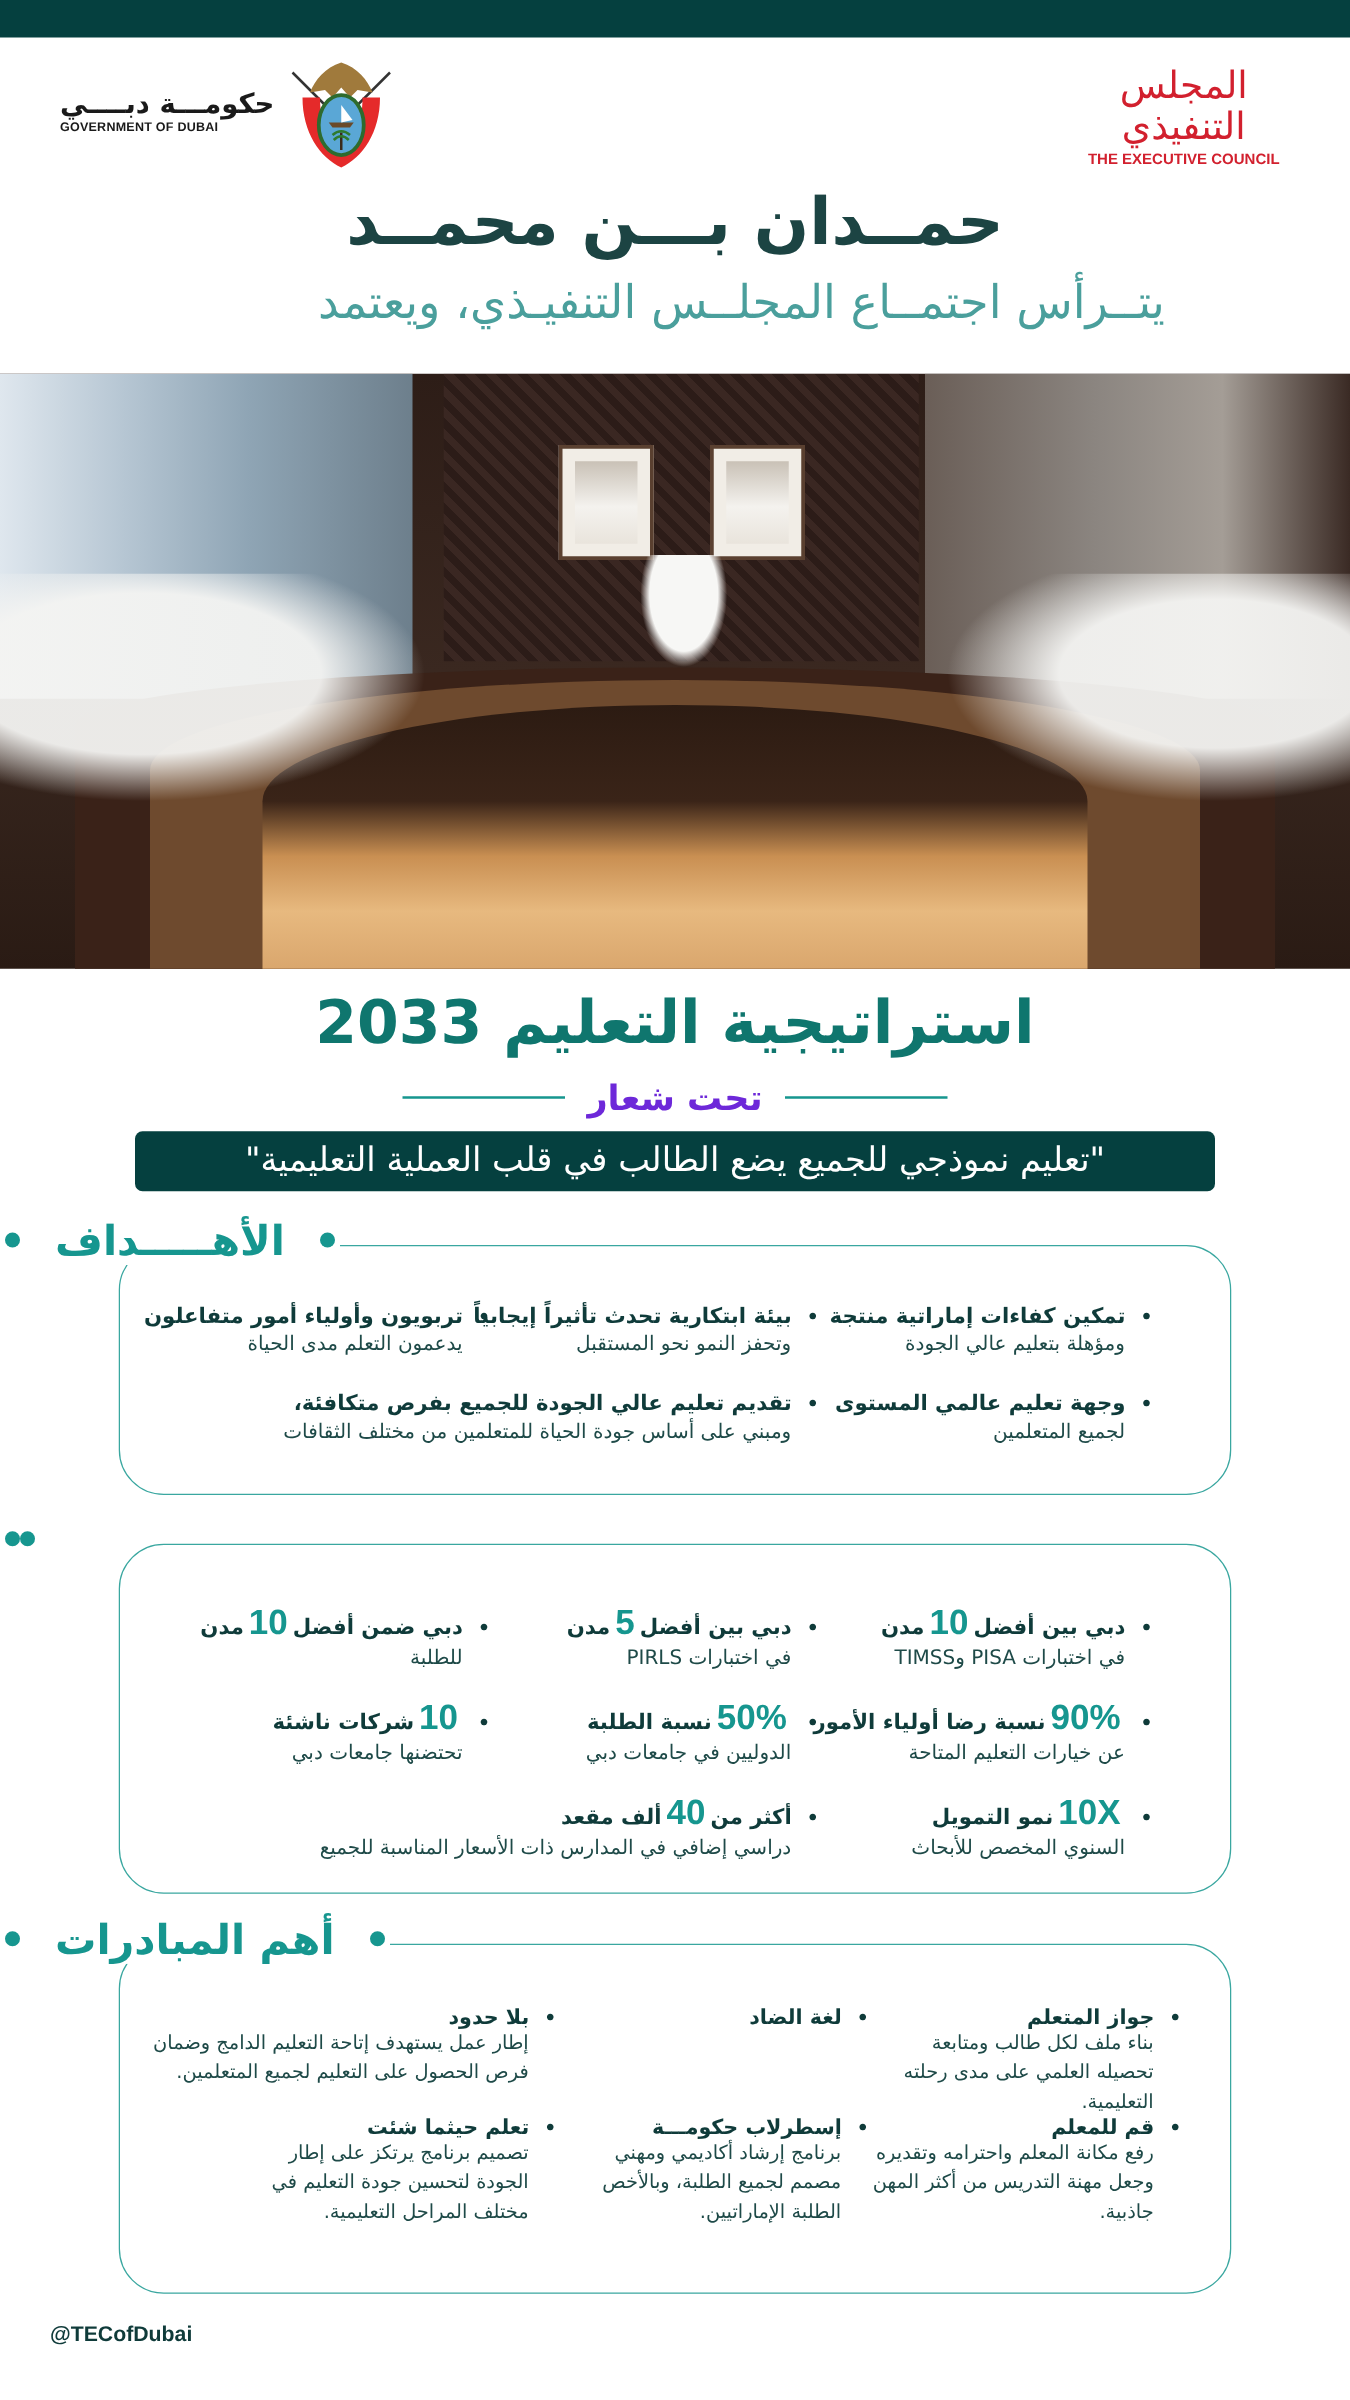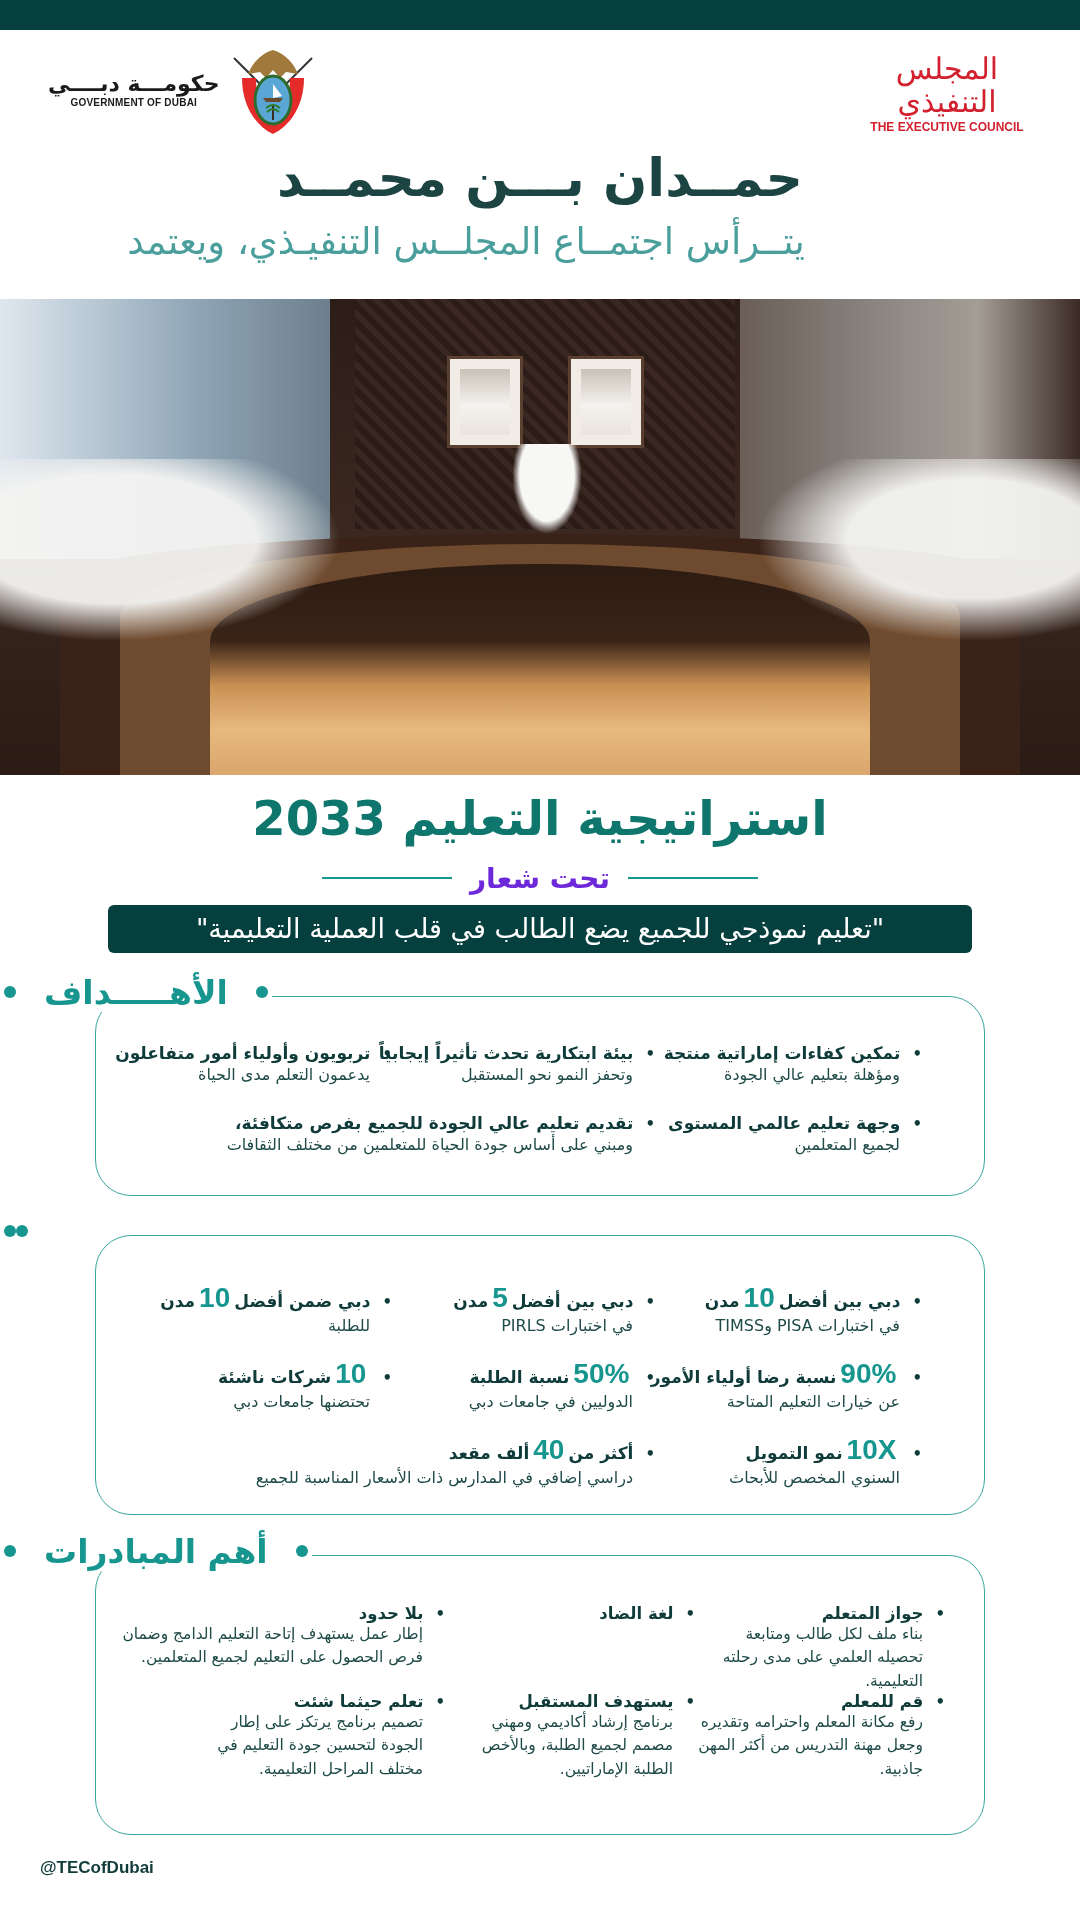--- a/index.html
+++ b/index.html
@@ -3,33 +3,33 @@
 <meta charset="utf-8">
 <style>
   * { box-sizing: border-box; margin: 0; padding: 0; }
   html, body { width: 1080px; height: 1920px; background: #ffffff; overflow: hidden; }
   body { font-family: "DejaVu Sans", sans-serif; color: #0f3b3a; position: relative; }
 
   .top-bar { position: absolute; left: 0; top: 0; width: 1080px; height: 30px; background: #05403f; }
 
   
   .gov-logo { position: absolute; left: 48px; top: 44px; display: flex; align-items: center; gap: 10px; }
-  .gov-text { display: flex; flex-direction: column; align-items: center; }
+  .gov-text { display: flex; flex-direction: column; align-items: flex-start; }
   .gov-ar { font-size: 22px; font-weight: bold; color: #1a1a1a; direction: rtl; line-height: 1.1; }
   .gov-en { font-family: "Liberation Sans", sans-serif; font-size: 10px; font-weight: bold; color: #1a1a1a; letter-spacing: 0.2px; }
   .emblem { width: 86px; height: 92px; position: relative; }
 
   .council-logo { position: absolute; right: 48px; top: 52px; text-align: center; width: 170px; }
   .council-ar { font-family: "DejaVu Serif", serif; font-size: 30px; color: #d2202e; direction: rtl; line-height: 1.1; }
   .council-en { font-family: "Liberation Sans", sans-serif; font-size: 12px; font-weight: bold; color: #d2202e; margin-top: 2px; }
 
   
   .main-title { position: absolute; top: 148px; left: 0; width: 1080px; text-align: center; direction: rtl;
     font-size: 52px; font-weight: bold; color: #1c4443; letter-spacing: 2px; }
-  .sub-title { position: absolute; top: 220px; left: 0; width: 932px; text-align: center; direction: rtl;
+  .sub-title { position: absolute; top: 220px; left: 0; width: 932px; text-align: right; direction: rtl;
     font-size: 37px; color: #4a9f9c; }
 
   
   .photo { position: absolute; top: 299px; left: 0; width: 1080px; height: 476px; overflow: hidden;
     background: linear-gradient(180deg, #2d1d17 0%, #3a2820 50%, #2a1b14 100%); }
   .photo .window-l { position: absolute; left: 0; top: 0; width: 330px; height: 260px;
     background: linear-gradient(90deg, #dfe7ee 0%, #b6c6d3 30%, #8fa5b5 60%, #6d7f8c 100%); }
   .photo .wall { position: absolute; left: 355px; top: 0; width: 380px; height: 230px;
     background: repeating-linear-gradient(45deg, #2c1c18 0 6px, #3a2722 6px 12px); }
   .photo .window-r { position: absolute; right: 0; top: 0; width: 340px; height: 260px;
@@ -227,21 +227,21 @@
 </div>
 <div class="item init" style="right:635px; top:1604px; width:330px;">
   <div class="t">بلا حدود</div>
   <div class="d">إطار عمل يستهدف إتاحة التعليم الدامج وضمان فرص الحصول على التعليم لجميع المتعلمين.</div>
 </div>
 <div class="item init" style="right:135px; top:1692px; width:250px;">
   <div class="t">قم للمعلم</div>
   <div class="d">رفع مكانة المعلم واحترامه وتقديره وجعل مهنة التدريس من أكثر المهن جاذبية.</div>
 </div>
 <div class="item init" style="right:385px; top:1692px; width:240px;">
-  <div class="t">يستهدف المستقبل</div>
+  <div class="t">إسطرلاب حكومـــة</div>
   <div class="d">برنامج إرشاد أكاديمي ومهني مصمم لجميع الطلبة، وبالأخص الطلبة الإماراتيين.</div>
 </div>
 <div class="item init" style="right:635px; top:1692px; width:250px;">
   <div class="t">تعلم حيثما شئت</div>
   <div class="d">تصميم برنامج يرتكز على إطار الجودة لتحسين جودة التعليم في مختلف المراحل التعليمية.</div>
 </div>
 
 <div class="handle">@TECofDubai</div>
 
 </body></html>

